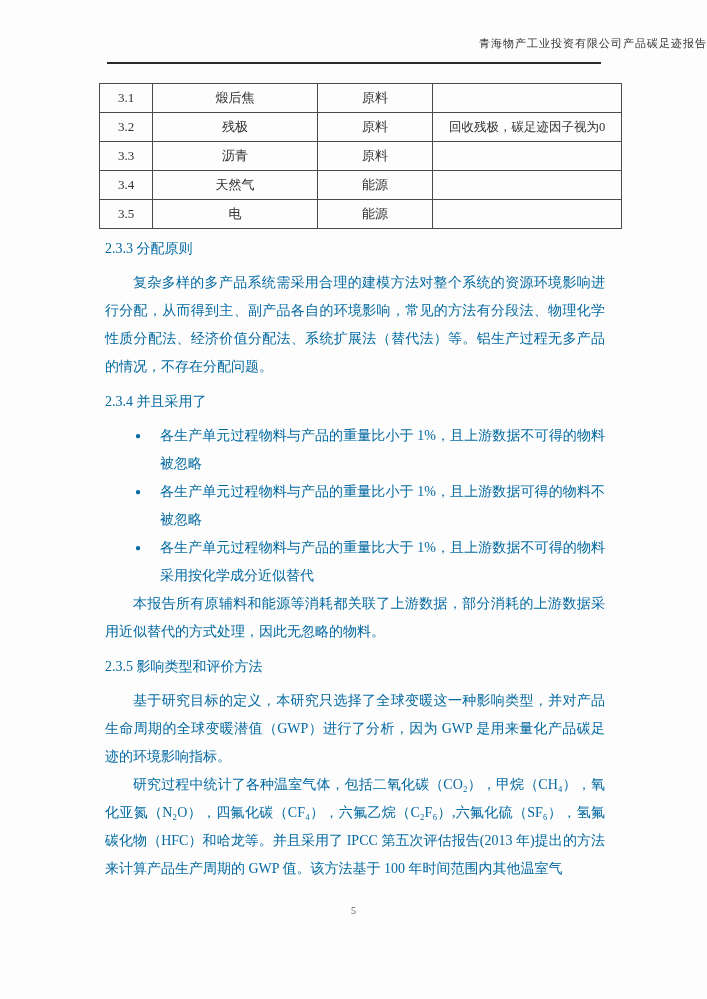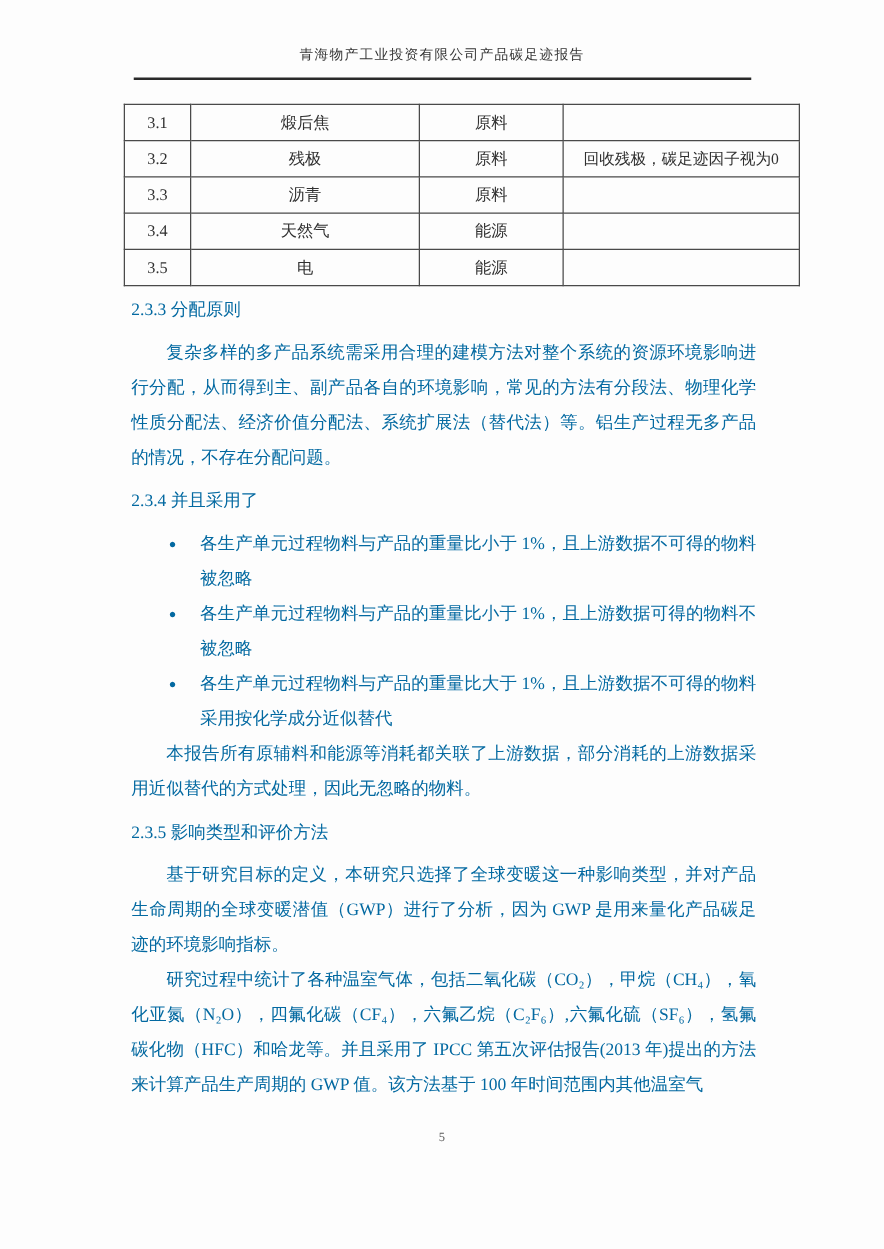--- a/index.html
+++ b/index.html
@@ -9,21 +9,21 @@
     position: relative;
     font-family: "Liberation Serif", "DejaVu Serif", serif;
     color: #2f2f2f;
     overflow: hidden;
   }
   .page { position: absolute; inset: 0; background: #fdfdfd; }
 
   
   .header-title {
     position: absolute; top: 36px; left: 0; width: 707px;
-    text-align: center;
+    text-align: right;
     font-size: 11px; letter-spacing: 1px;
     color: #333333;
   }
   .header-rule {
     position: absolute; top: 62px; left: 107px; width: 494px;
     border-top: 2px solid #2a2a2a;
   }
 
   
   table.materials {
@@ -37,21 +37,21 @@
   table.materials td {
     border: 1px solid #4a4a4a;
     height: 29px;
     text-align: center;
     vertical-align: middle;
     padding: 0 3px;
     overflow: hidden;
     white-space: nowrap;
   }
   td.col-no   { width: 53px; font-family: Liberation Serif, serif; }
-  td.col-name { width: 183px; }
+  td.col-name { width: 165px; }
   td.col-cat  { width: 115px; }
   td.col-note { width: 189px; text-align: left; font-size: 12.5px; }
 
   
   .content {
     position: absolute; top: 228px; left: 105px; width: 500px;
     font-size: 14px; line-height: 28px;
     text-align: justify;
     color: #0369a1;
   }

